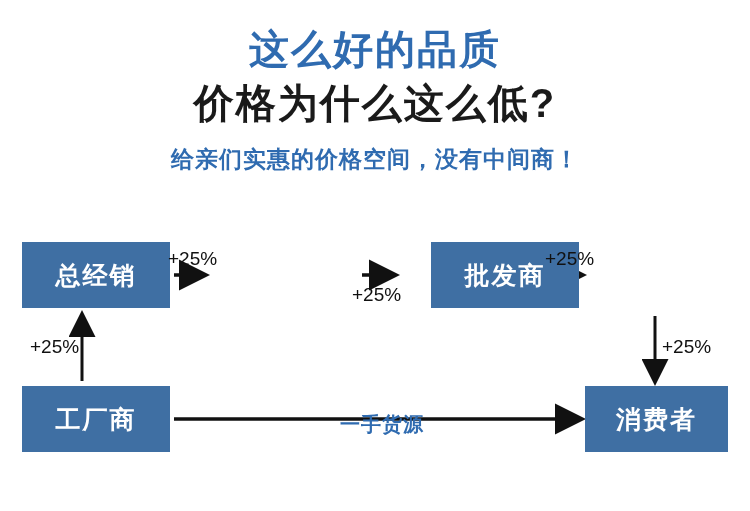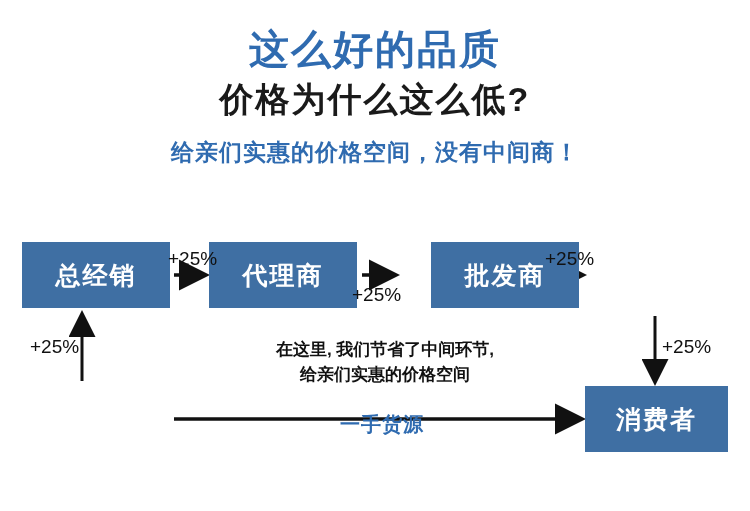--- a/index.html
+++ b/index.html
@@ -24,21 +24,21 @@
     padding-top: 26px;
   }
   .headline-1 {
     font-size: 40px;
     font-weight: bold;
     color: #2f6bb0;
     letter-spacing: 2px;
     line-height: 1.15;
   }
   .headline-2 {
-    font-size: 34px;
+    font-size: 40px;
     font-weight: bold;
     color: #1a1a1a;
     letter-spacing: 2px;
     line-height: 1.25;
     margin-top: 6px;
   }
   .headline-3 {
     font-size: 23px;
     font-weight: bold;
     color: #2f6bb0;
@@ -143,31 +143,27 @@
       <line x1="82" y1="155" x2="82" y2="90" stroke="#111111" stroke-width="3" marker-end="url(#ah)"></line>
 
       <line x1="655" y1="90" x2="655" y2="154" stroke="#111111" stroke-width="3" marker-end="url(#ah)"></line>
 
       <line x1="174" y1="193" x2="579" y2="193" stroke="#111111" stroke-width="3.5" marker-end="url(#ah)"></line>
 
       <line x1="22" y1="150" x2="174" y2="150" stroke="#111111" stroke-width="1" opacity="0"></line>
     </svg>
 
     <div class="box" id="box-distributor">总经销</div>
-    <div class="box" id="box-agent">代理商</div>
     <div class="box" id="box-wholesaler">批发商</div>
+    <div class="box" id="box-factory">工厂商</div>
     <div class="box" id="box-consumer">消费者</div>
 
     <div class="pct" id="pct-1">+25%</div>
     <div class="pct" id="pct-2">+25%</div>
     <div class="pct" id="pct-3">+25%</div>
     <div class="pct" id="pct-4">+25%</div>
     <div class="pct" id="pct-5">+25%</div>
 
-    <div class="note" id="note-saving">
-      <div>在这里, 我们节省了中间环节,</div>
-      <div>给亲们实惠的价格空间</div>
-    </div>
 
     <div class="note" id="note-source">一手货源</div>
 
   </div>
 </div>
 
 </body></html>

